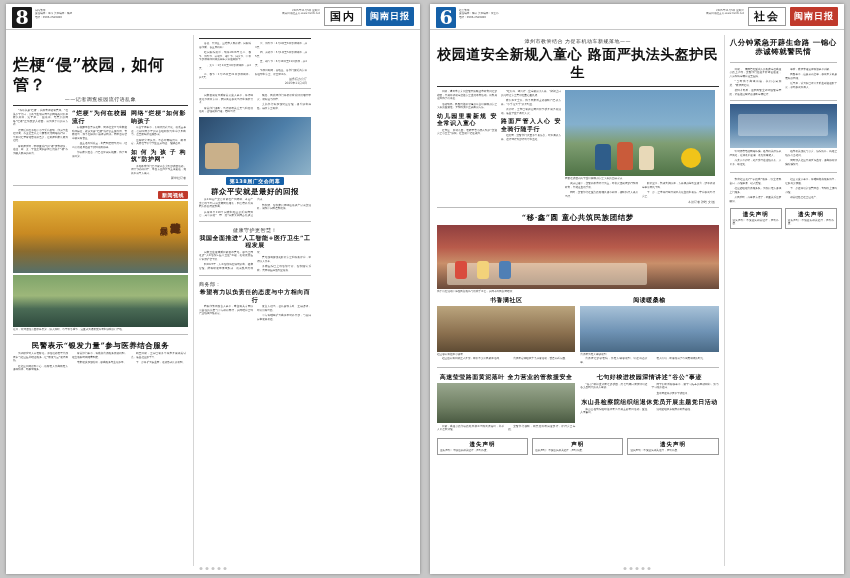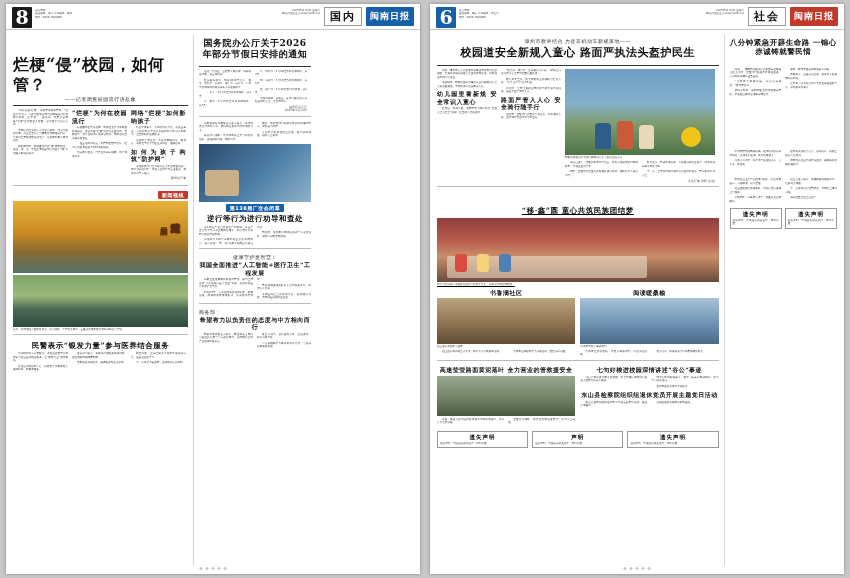--- a/index.html
+++ b/index.html
@@ -15,21 +15,21 @@
   .folio.blue{background:#1560a8;}
   .mh-meta{font-size:2.6px;line-height:3.4px;color:#444;margin-left:3px;padding-top:2px;width:95px;}
   .mh-mid{flex:1;font-size:2.6px;line-height:3.4px;color:#444;text-align:right;padding-top:2px;padding-right:4px;}
   .mh-sec{font-family:"DejaVu Serif","Liberation Serif",serif;font-size:11px;font-weight:bold;color:#111;border:1px solid #999;padding:1px 5px;margin-right:4px;letter-spacing:2px;}
   .mh-logo{font-family:"DejaVu Serif","Liberation Serif",serif;font-size:9px;font-weight:bold;color:#fff;background:#1560a8;padding:3px 4px;letter-spacing:1px;border-radius:1px;}
   .mh-logo.red{background:#c0392b;}
   
   .col{box-sizing:border-box;}
   .hl{font-family:"DejaVu Serif","Liberation Serif",serif;font-weight:bold;color:#111;line-height:1.25;letter-spacing:.5px;}
   .hl-xl{font-size:16px;}
-  .hl-l{font-size:11px;}
+  .hl-l{font-size:14px;}
   .hl-m{font-size:9px;}
   .hl-s{font-size:7.5px;}
   .hl-xs{font-size:6px;}
   .kicker{font-size:5px;color:#333;letter-spacing:.5px;text-align:center;}
   .rule{border-top:1px solid #333;margin:3px 0;}
   .rule.thin{border-top:1px solid #bbb;}
   .body{font-size:2.6px;line-height:3.5px;color:#3a3a3a;text-align:justify;}
   .body p{margin:0 0 2px 0;text-indent:5px;}
   .byline{font-size:3px;color:#555;text-align:right;}
   .photo{background:#8aa0b2;position:relative;overflow:hidden;}
@@ -118,21 +118,20 @@
           <div class="body" style="width:55px;">
               <p>截至目前，全国已有多个城市开展相关试点，覆盖社区数千个。</p>
               <p>下一步将扩大覆盖面，推动形成长效机制。</p>
             </div>
         </div>
       </div>
 
       <div class="vline"></div>
 
       <div class="col" style="width:112px;display:flex;flex-direction:column;">
-        <div class="hl hl-m" style="text-align:center;margin:3px 0 2px;">国务院办公厅关于2026年部分节假日安排的通知</div>
         <div class="rule"></div>
         <div style="display:flex;gap:4px;">
           <div class="body" style="width:52px;">
               <p>各省、自治区、直辖市人民政府，国务院各部委、各直属机构：</p>
               <p>经国务院批准，现将2026年元旦、春节、清明节、劳动节、端午节、国庆节、中秋节放假调休日期的具体安排通知如下。</p>
               <p>一、元旦：1月1日至3日放假调休，共3天。</p>
               <p>二、春节：2月15日至21日放假调休，共7天。</p>
             </div>
           <div class="body" style="width:52px;">
               <p>三、清明节：4月4日至6日放假调休，共3天。</p>
@@ -149,21 +148,21 @@
           <p>国家发展改革委有关负责人表示，将持续优化节假日安排，更好满足群众出行和消费需求。</p>
           <p>有关部门提醒，出行前请关注天气和路况信息，合理规划行程，错峰出行。</p>
           <p>铁路、民航等部门将根据客流情况增开班次，做好运力保障。</p>
           <p>文旅部门将加强景区管理，提升游客体验，确保安全有序。</p>
         </div>
 
         <div class="photo" style="height:58px;margin-top:3px;background:linear-gradient(135deg,#2b4a6b,#4d7ea8 55%,#8fb3c9);">
           <div style="position:absolute;left:6px;bottom:6px;width:34px;height:26px;background:#c9b08a;border-radius:3px;"></div>
         </div>
         <div class="kicker" style="text-align:center;margin-top:2px;"><span class="tag blue">第138届广交会闭幕</span></div>
-        <div class="hl hl-s" style="text-align:center;margin:2px 0;">逆行等行为进行劝导和查处</div>
+        <div class="hl hl-s" style="text-align:center;margin:2px 0;">群众平安就是最好的回报</div>
         <div class="body" style="columns:2;column-gap:4px;">
           <p>第138届广交会日前在广州闭幕。本届广交会线下出口成交额同比增长，到会境外采购商人数创历史新高。</p>
           <p>共有来自219个国家和地区的采购商到会，其中共建“一带一路”国家采购商占比超过六成。</p>
           <p>新能源、智能家居等绿色低碳产品成交活跃，展现中国制造新优势。</p>
         </div>
 
         <div class="rule thin" style="margin-top:3px;"></div>
         <div class="kicker" style="text-align:center;margin:2px 0 1px;">健康守护更智慧！</div>
         <div class="hl hl-xs" style="text-align:center;margin-bottom:2px;">我国全面推进“人工智能+医疗卫生”工程发展</div>
         <div class="body" style="columns:2;column-gap:4px;">
@@ -244,21 +243,21 @@
               <p>同时，交警部门在重点路段增设提示标牌，提醒骑行人规范出行。</p>
               <p>数据显示，新规实施以来，头盔佩戴率明显提升，涉非机动车事故同比下降。</p>
               <p>下一步，全市将持续开展常态化宣传和执法，守护群众出行安全。</p>
             </div>
             <div class="byline">本报记者 张晗 文/图</div>
           </div>
         </div>
 
         <div class="rule thin" style="margin-top:3px;"></div>
 
-        <div style="margin-top:16px;text-decoration:underline;">
+        <div style="margin-top:2px;">
           <div class="hl hl-s" style="text-align:center;margin-bottom:2px;">“移·鑫”圆 童心共筑民族团结梦</div>
           <div class="photo" style="height:64px;background:linear-gradient(180deg,#8f3f3f 0%,#b85b4b 35%,#c98f6a 60%,#6a4a3a 100%);">
             <div style="position:absolute;left:10px;bottom:4px;width:200px;height:22px;background:rgba(240,230,210,.55);border-radius:2px;"></div>
             <div style="position:absolute;left:18px;bottom:10px;width:12px;height:18px;background:#d94c3d;border-radius:3px;"></div>
             <div style="position:absolute;left:40px;bottom:10px;width:12px;height:18px;background:#f3d27a;border-radius:3px;"></div>
             <div style="position:absolute;left:62px;bottom:10px;width:12px;height:18px;background:#4f7fb5;border-radius:3px;"></div>
           </div>
           <div class="cap">孩子们在活动中体验民族服饰与传统手工艺，共同书写民族团结情。</div>
         </div>
 
@@ -320,21 +319,21 @@
           </div>
           <div class="notice" style="flex:1;">
             <h4>遗失声明</h4>
             <div class="body">遗失声明：不慎遗失相关证件，声明作废。</div>
           </div>
         </div>
       </div>
 
       <div class="vline"></div>
 
-      <div class="col" style="width:108px;display:flex;flex-direction:column;align-items:center;">
+      <div class="col" style="width:108px;display:flex;flex-direction:column;">
         <div class="hl hl-s" style="text-align:center;margin:3px 0 2px;">八分钟紧急开辟生命路 一锦心赤诚铸就警民情</div>
         <div class="rule thin"></div>
         <div class="body" style="columns:2;column-gap:4px;margin-top:2px;">
           <p>日前，一辆载着危重病人的私家车在高速公路上求助，交警部门迅速开辟绿色通道，八分钟将车辆护送至医院。</p>
           <p>“当时孩子高烧抽搐，我们心急如焚。”家属回忆说。</p>
           <p>接到求助后，值班民警立即驾驶警车带路，沿途通过喊话器提醒车辆让行。</p>
           <p>事后，家属专程送来锦旗表示感谢。</p>
           <p>民警表示，这是分内之事，群众平安就是最好的回报。</p>
           <p>近年来，该大队已累计开辟生命通道数十次，救助群众百余人。</p>
         </div>

